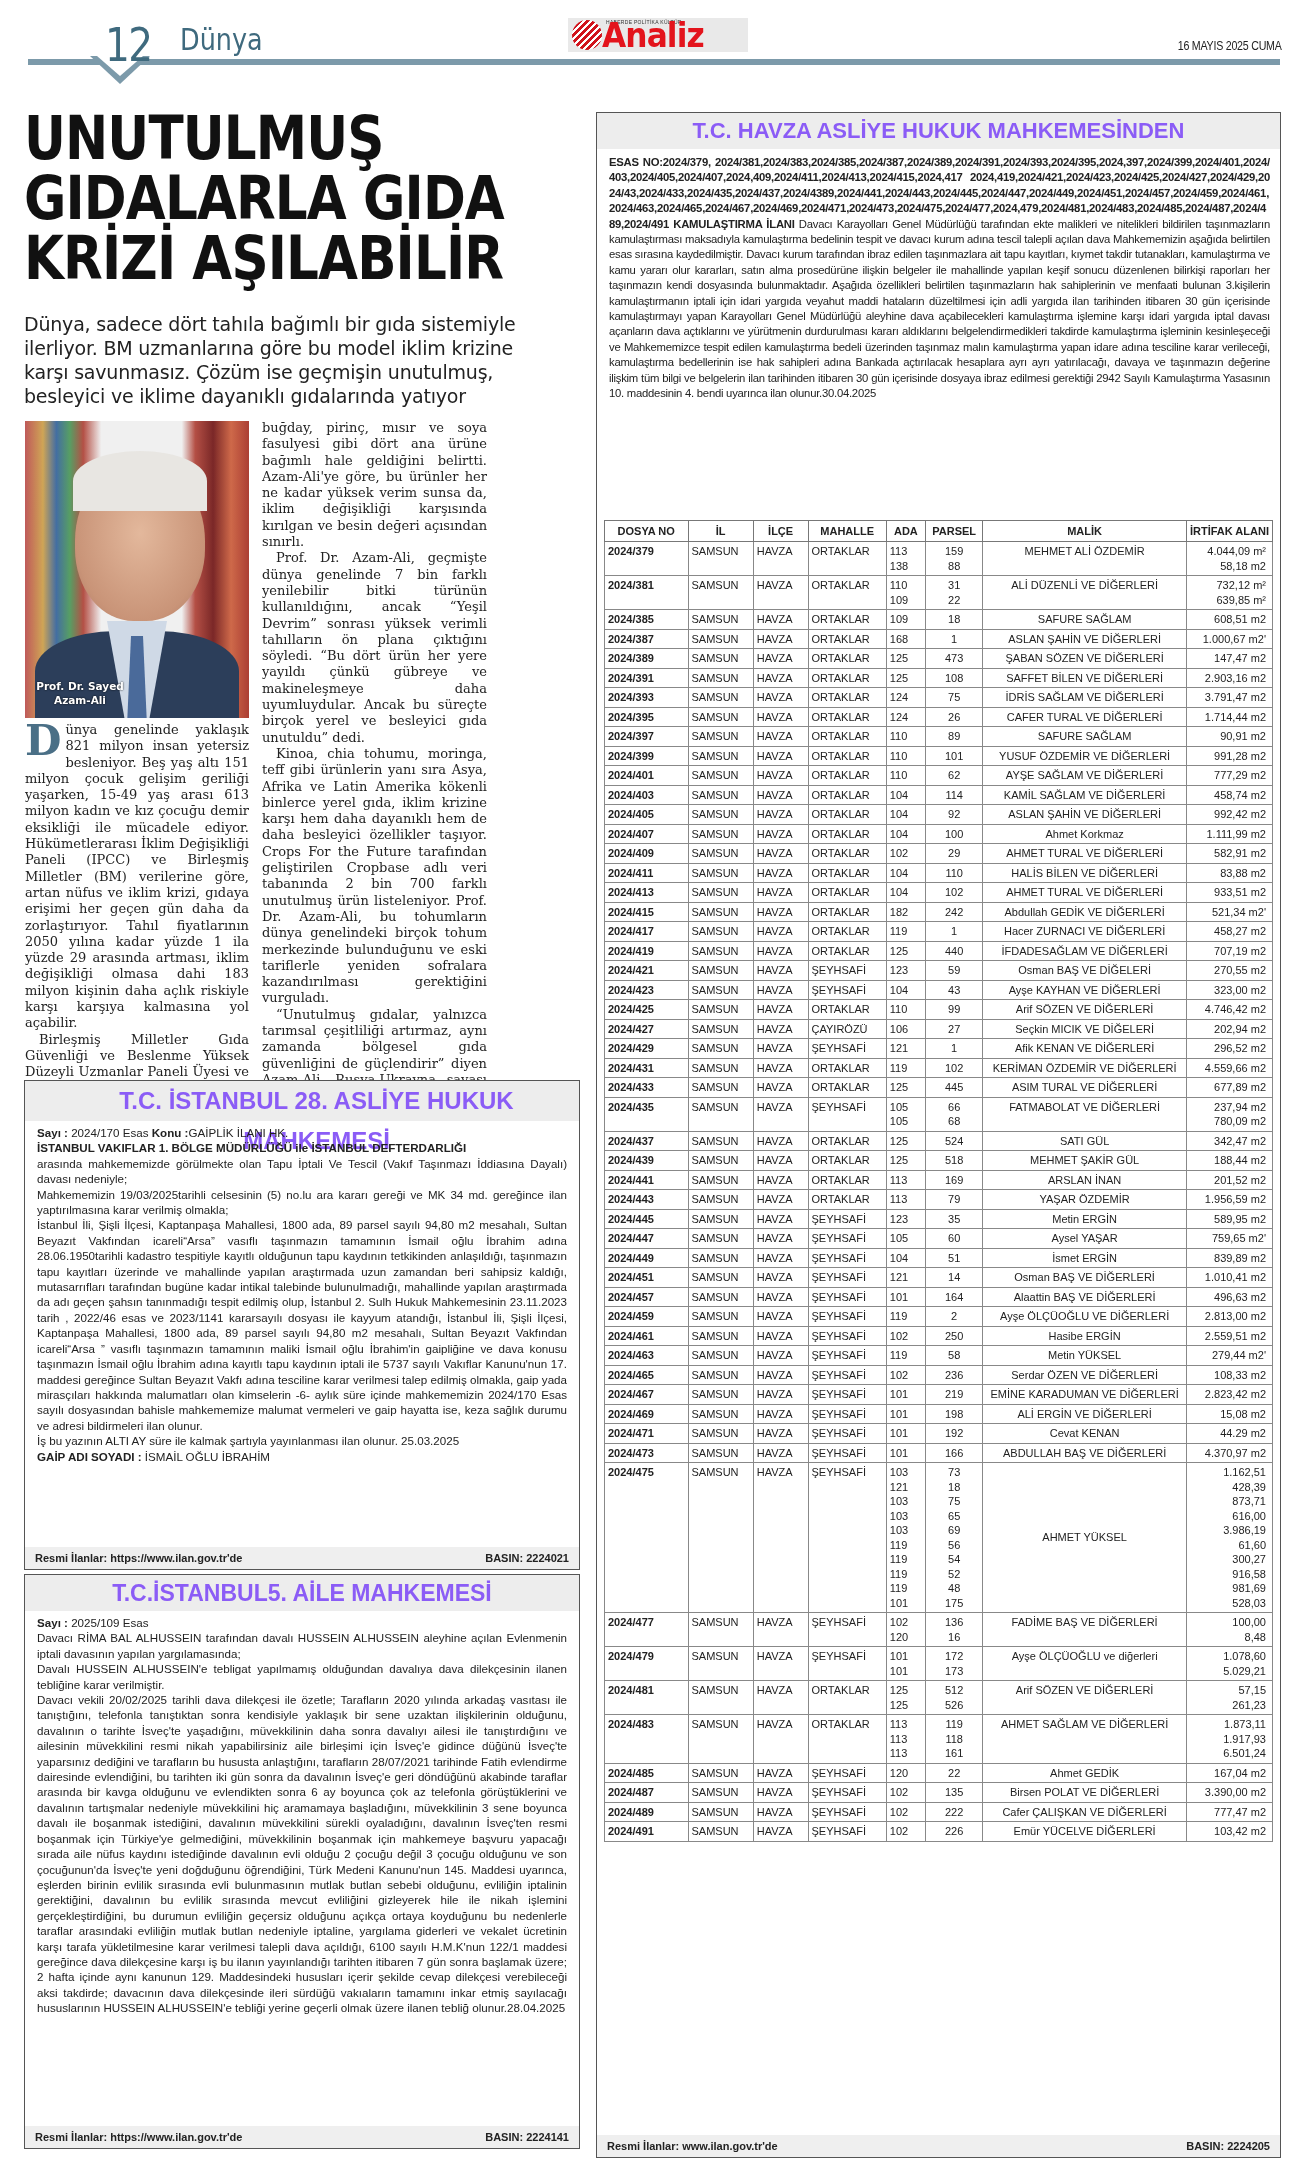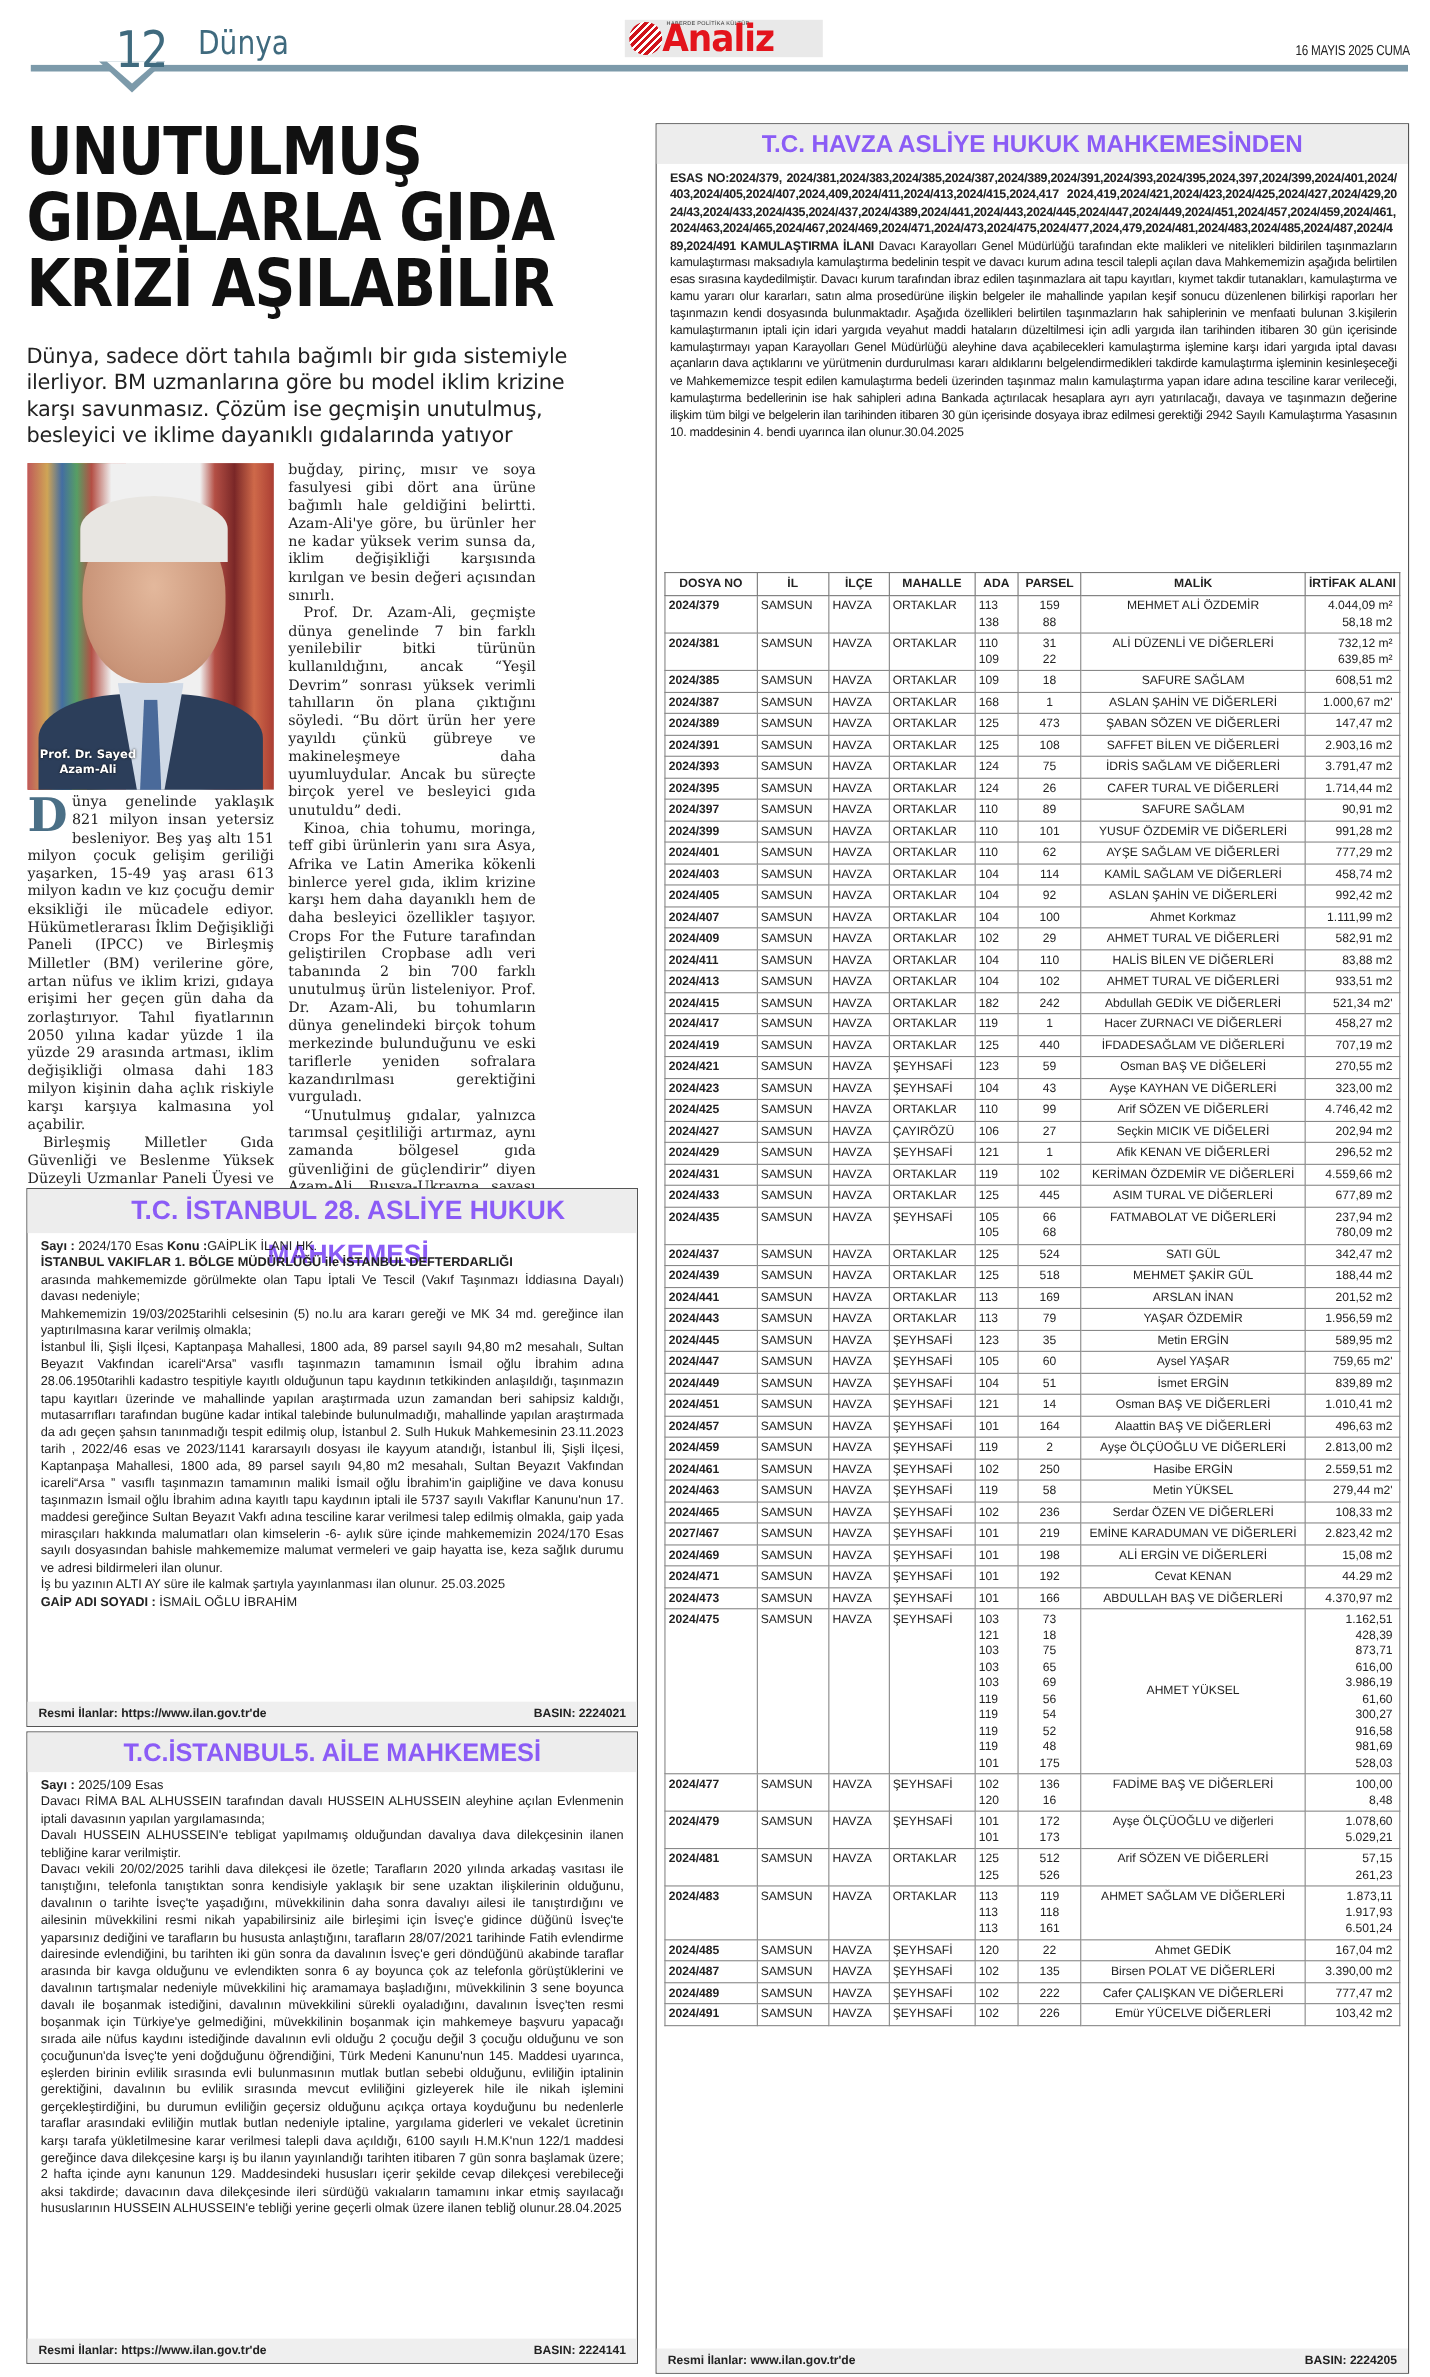--- a/index.html
+++ b/index.html
@@ -827,21 +827,21 @@
         </td>
         <td class="num multi">
           <span>236</span>
         </td>
         <td class="malik">Serdar ÖZEN VE DİĞERLERİ</td>
         <td class="area multi">
           <span>108,33  m2</span>
         </td>
       </tr>
       <tr>
-        <td class="dn">2027/467</td>
+        <td class="dn">2024/467</td>
         <td class="">SAMSUN</td>
         <td class="">HAVZA</td>
         <td class="">ŞEYHSAFİ</td>
         <td class="multi">
           <span>101</span>
         </td>
         <td class="num multi">
           <span>219</span>
         </td>
         <td class="malik">EMİNE  KARADUMAN VE DİĞERLERİ</td>

